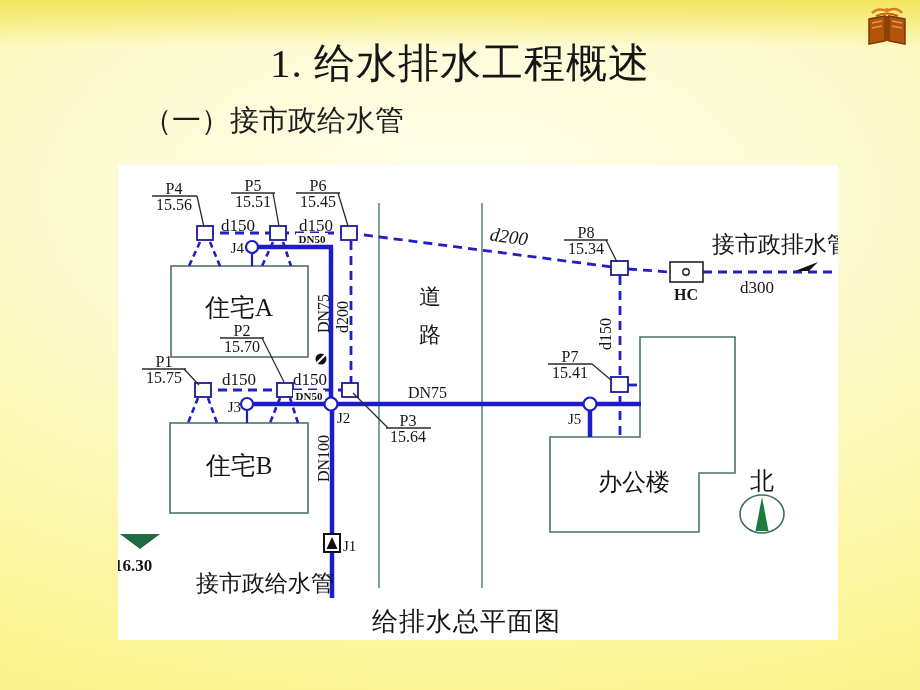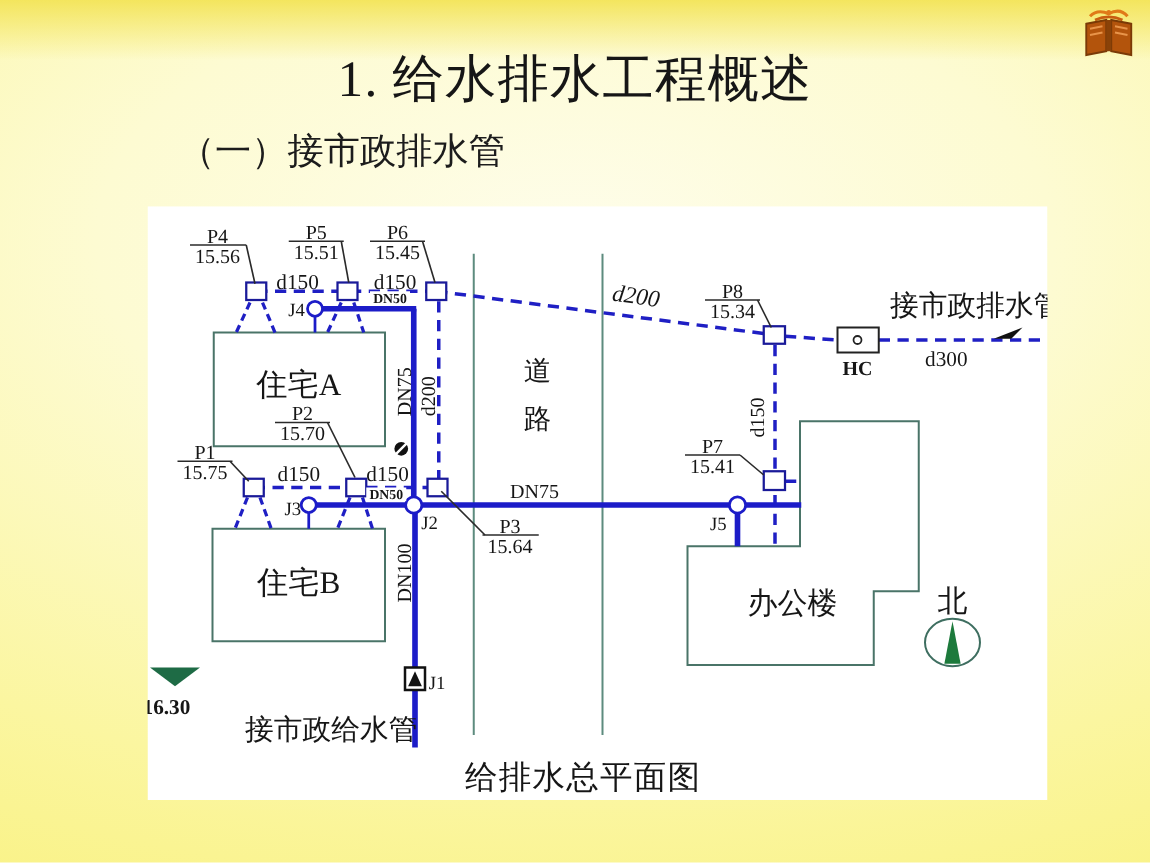--- a/index.html
+++ b/index.html
@@ -23,21 +23,21 @@
   svg text{font-family:"Liberation Serif","DejaVu Serif",serif;fill:#161616;}
   .lbl{font-size:16px;}
   .lbl-sm{font-size:15px;}
   .pipe-name{font-size:17px;}
   .cjk{font-size:23px;}
 </style>
 </head>
 <body>
 
 <div class="title">1. 给水排水工程概述</div>
-<div class="subtitle">（一）接市政排水管</div>
+<div class="subtitle">（一）接市政给水管</div>
 
 <svg class="logo" width="42" height="46" viewBox="0 0 42 46">
   <g>
     <path d="M6 8 Q12 2 21 6 Q30 1 36 8" fill="none" stroke="#e07a18" stroke-width="2.5"></path>
     <path d="M10 11 Q21 6 32 11" fill="none" stroke="#c85d10" stroke-width="2"></path>
     <circle cx="21" cy="5" r="2" fill="#e07a18"></circle>
   </g>
   <g>
     <polygon points="3,14 19,11 19,36 3,39" fill="#b3540c" stroke="#7a3a06" stroke-width="1.5"></polygon>
     <polygon points="39,14 23,11 23,36 39,39" fill="#b3540c" stroke="#7a3a06" stroke-width="1.5"></polygon>

